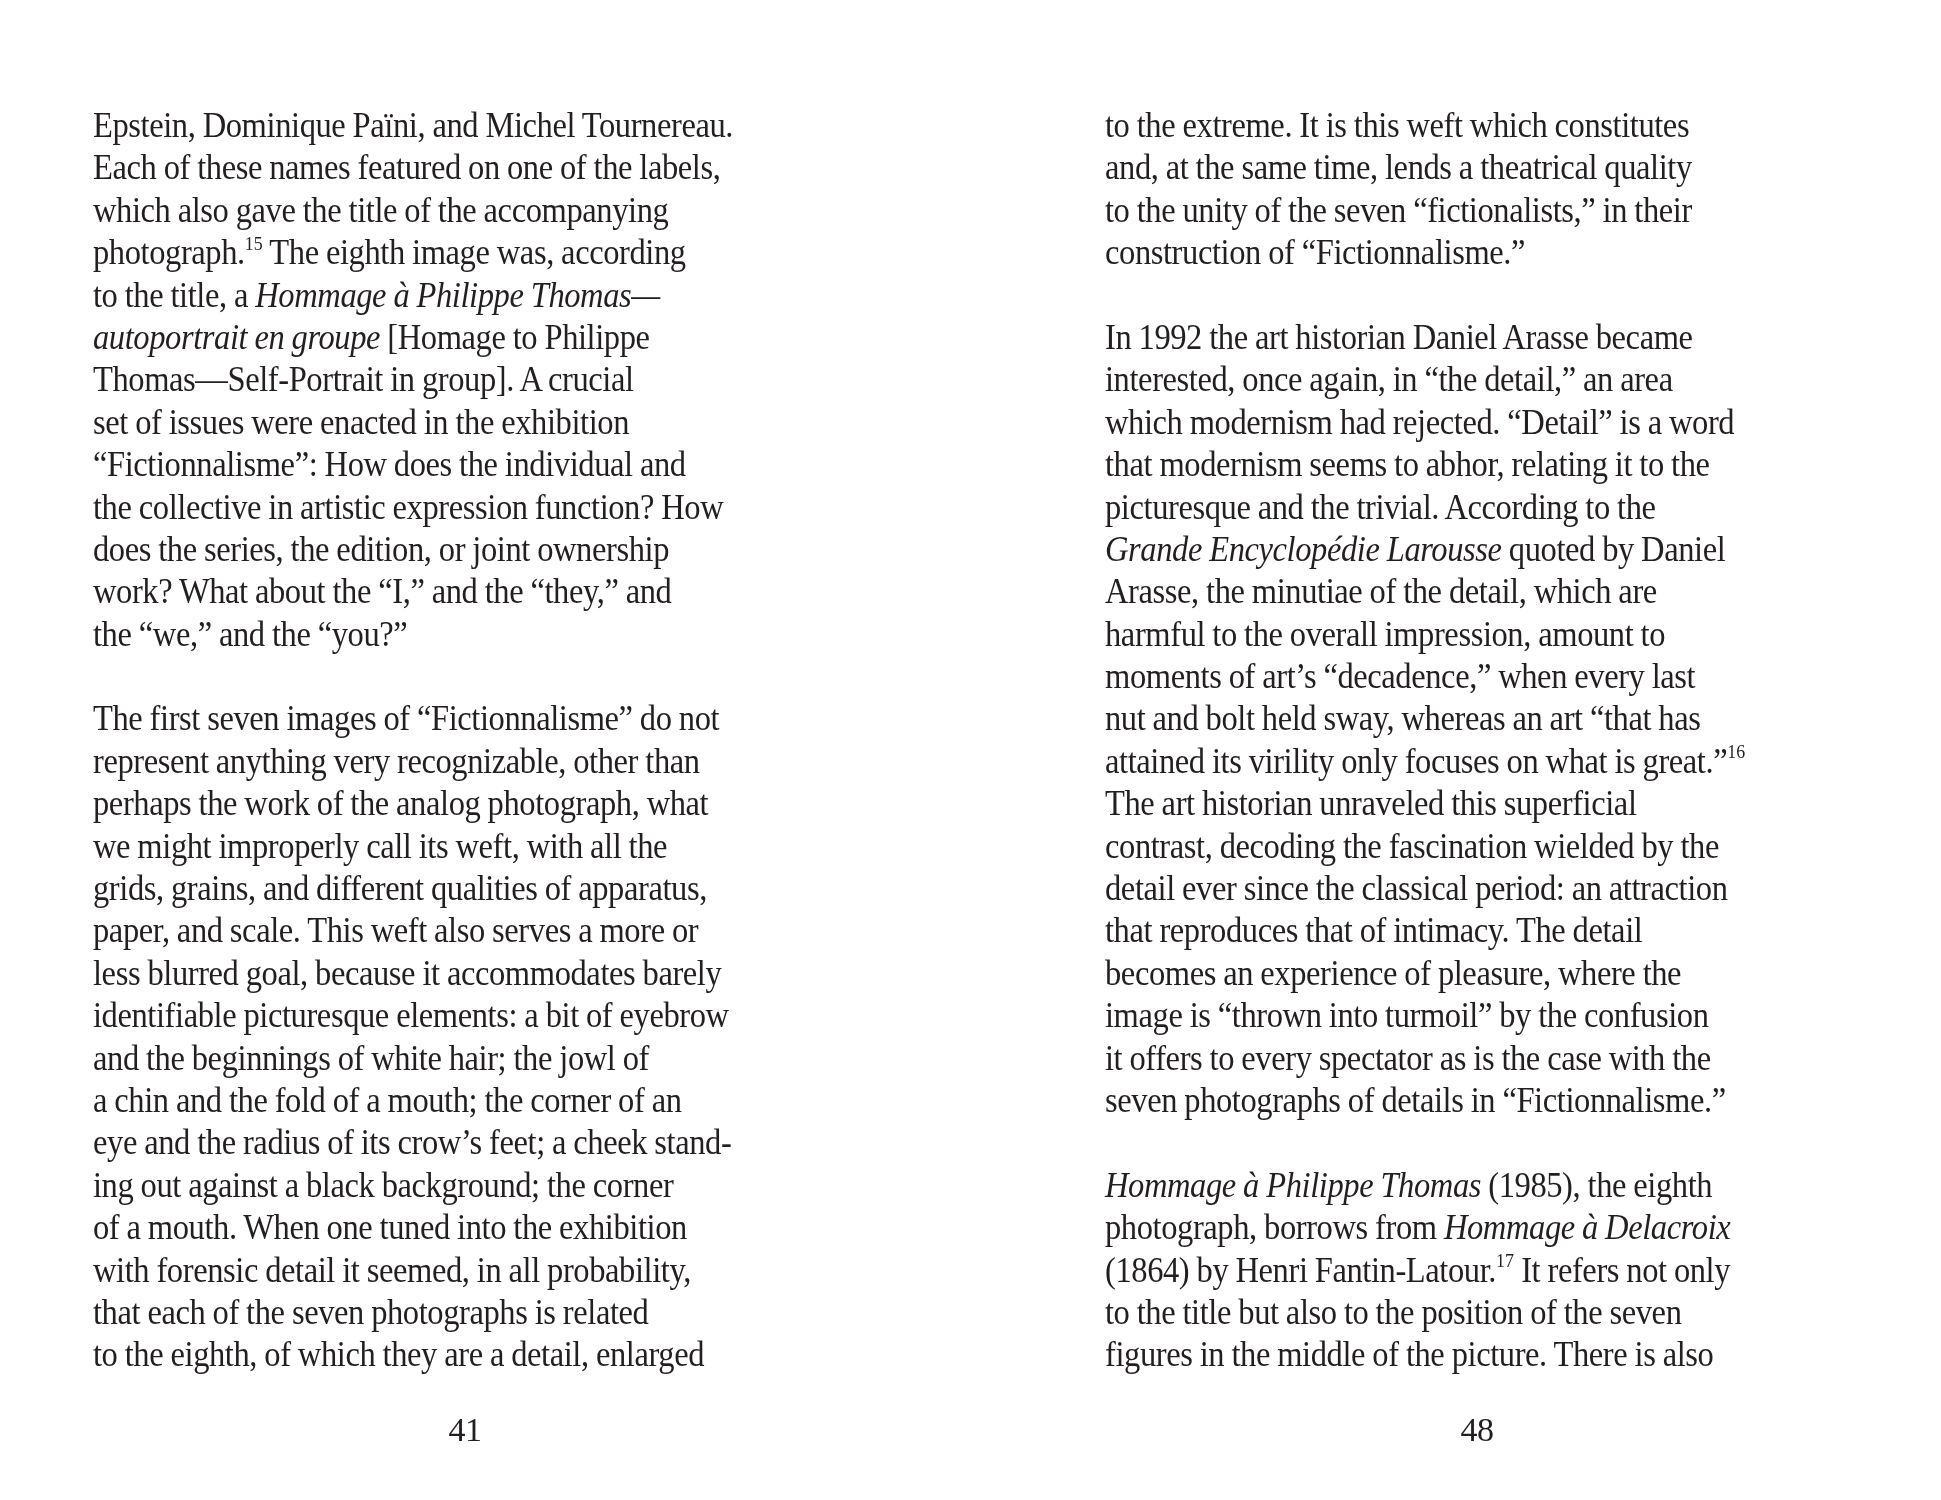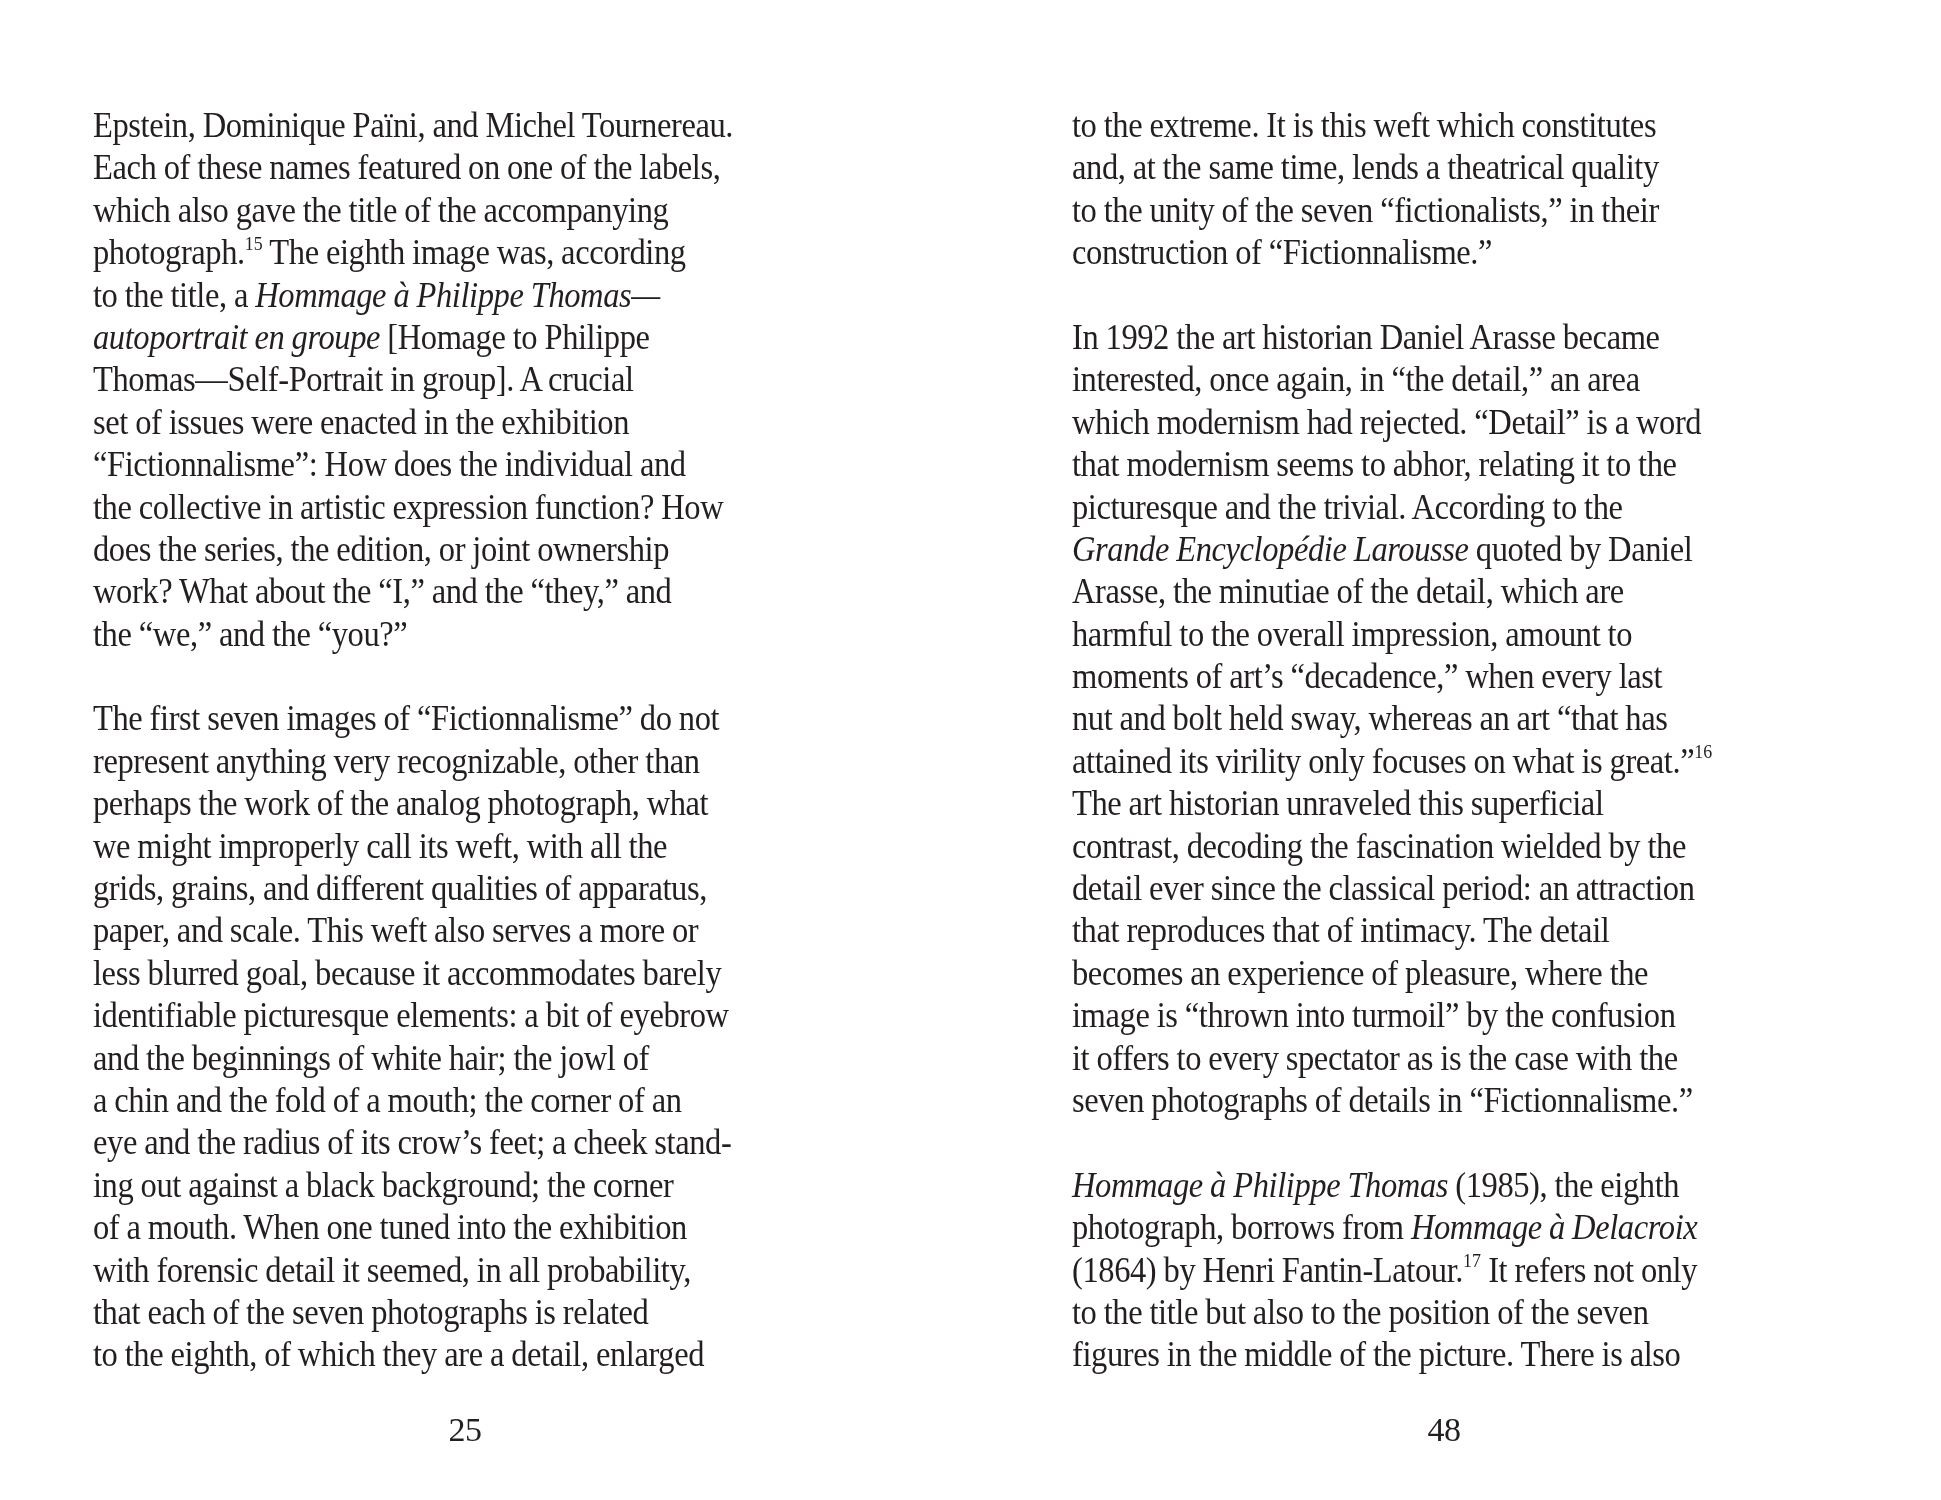--- a/index.html
+++ b/index.html
@@ -19,21 +19,21 @@
       position: absolute;
       left: 0; top: 0;
       width: 1941px; height: 1500px;
     }
     .page {
       position: absolute;
       top: 0;
       height: 1500px;
     }
     .page-left { left: 0; width: 970px; }
-    .page-right { left: 937px; width: 971px; }
+    .page-right { left: 970px; width: 971px; }
     .column {
       position: absolute;
       top: 105px;
       width: 760px;
       font-size: 35px;
       line-height: 42.4px;
       letter-spacing: -0.45px;
       word-spacing: -0.5px;
       transform: scaleX(0.93);
       transform-origin: left top;
@@ -97,21 +97,21 @@
         <span class="line"><span>identifiable picturesque elements: a bit of eyebrow</span></span>
         <span class="line"><span>and the beginnings of white hair; the jowl of</span></span>
         <span class="line"><span>a chin and the fold of a mouth; the corner of an</span></span>
         <span class="line"><span>eye and the radius of its crow’s feet; a cheek stand-</span></span>
         <span class="line"><span>ing out against a black background; the corner</span></span>
         <span class="line"><span>of a mouth. When one tuned into the exhibition</span></span>
         <span class="line"><span>with forensic detail it seemed, in all probability,</span></span>
         <span class="line"><span>that each of the seven photographs is related</span></span>
         <span class="line"><span>to the eighth, of which they are a detail, enlarged</span></span>
       </div>
-    <div class="folio">25</div>
+    <div class="folio">41</div>
   </div>
   <div class="page page-right">
     <div class="column">
         <span class="line"><span>to the extreme. It is this weft which constitutes</span></span>
         <span class="line"><span>and, at the same time, lends a theatrical quality</span></span>
         <span class="line"><span>to the unity of the seven “fictionalists,” in their</span></span>
         <span class="line"><span>construction of “Fictionnalisme.”</span></span>
         <span class="line blank"></span>
         <span class="line"><span>In 1992 the art historian Daniel Arasse became</span></span>
         <span class="line"><span>interested, once again, in “the detail,” an area</span></span>

